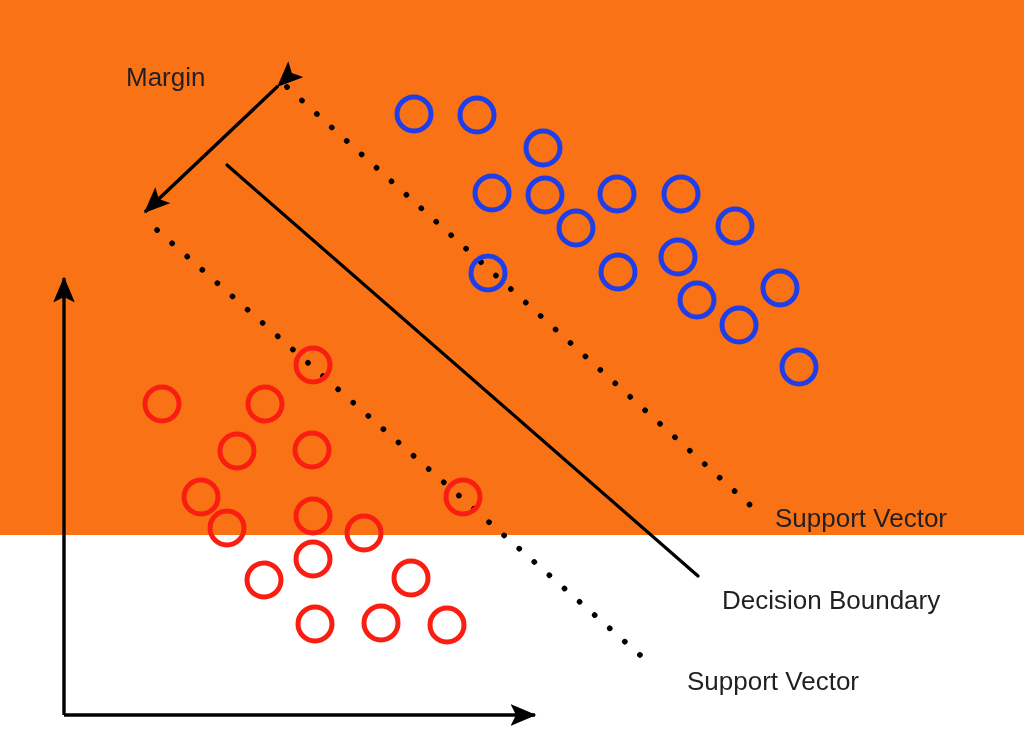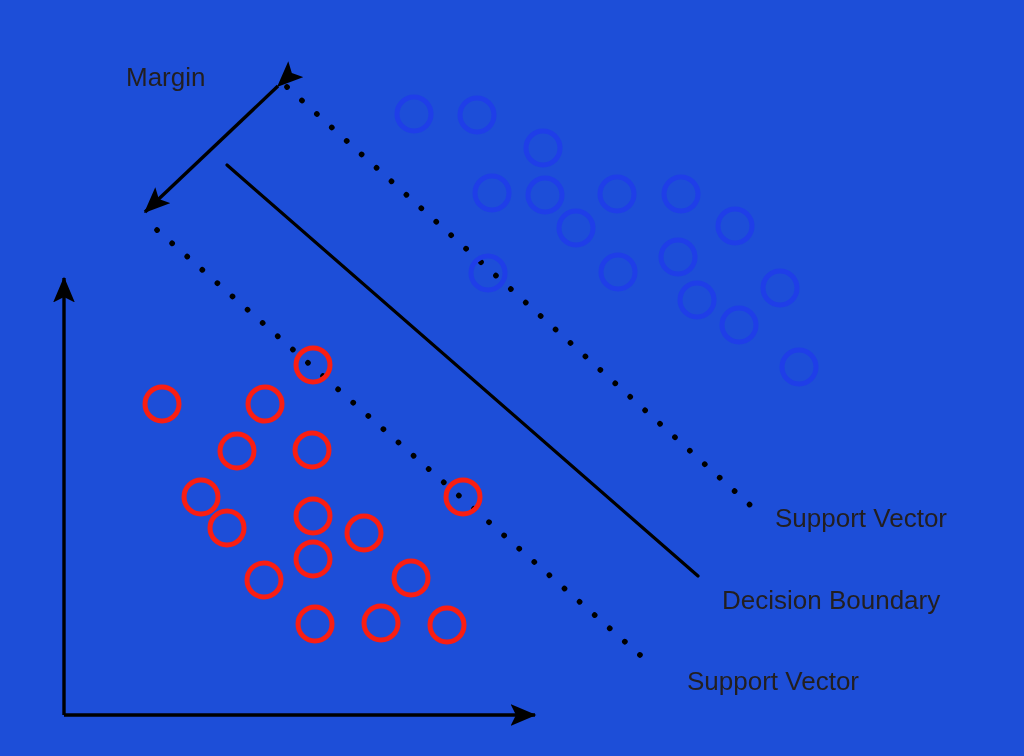--- a/index.html
+++ b/index.html
@@ -9,22 +9,22 @@
   }
   body {
     width: 1024px;
     height: 756px;
     font-family: "Liberation Sans", sans-serif;
     overflow: hidden;
   }
   #svm-figure {
     position: relative;
     width: 1024px;
-    height: 756px;
-    background: #1d4ed8;
+    height: 535px;
+    background: #f97316;
     text-align: right;
   }
   #svm-canvas {
     position: absolute;
     top: 0;
     left: 0;
     width: 1024px;
     height: 756px;
   }
   .fig-label {

